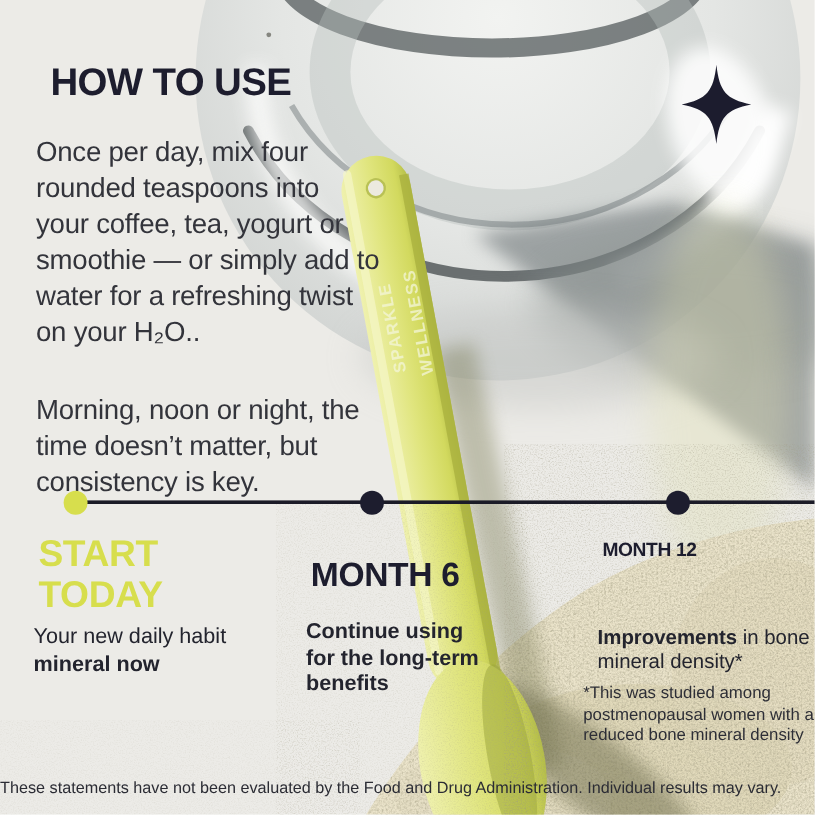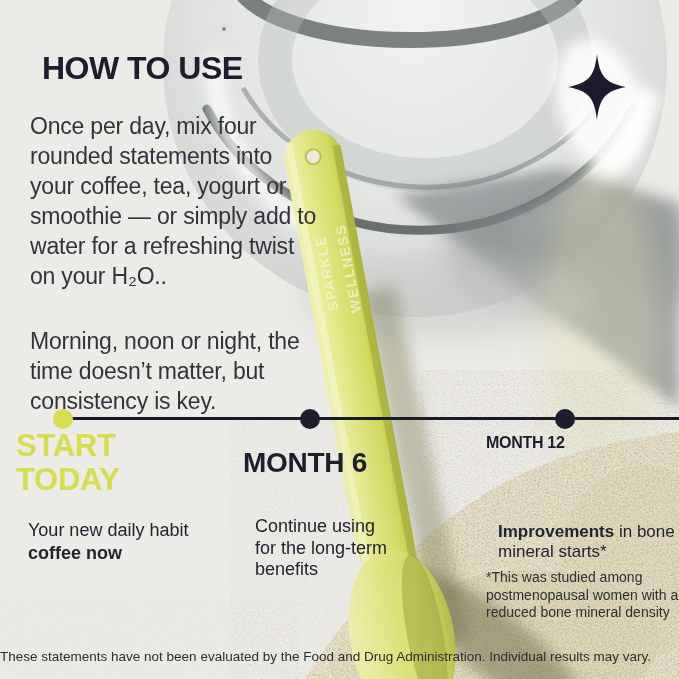--- a/index.html
+++ b/index.html
@@ -23,28 +23,28 @@
   #para1{left:30px;top:111px;}
   #para2{left:30px;top:313px;margin-top:13px;}
   .tl-line{left:63px;top:417px;width:616px;height:3px;background:#1b1b27;}
   .tl-dot{width:20px;height:20px;border-radius:50%;top:409px;}
   .dot-accent{background:var(--accent,#d7de4d);}
   .dot-navy{background:var(--navy,#1d1d2e);}
   #dot0{left:53px;}
   #dot1{left:300px;}
   #dot2{left:555px;}
   .milestone-label{
-    margin:0;font-weight:bold;color:var(--navy,#1d1d2e);letter-spacing:-0.3px;
+    margin:16px;font-weight:bold;color:var(--navy,#1d1d2e);letter-spacing:-0.3px;
   }
   #m0-label{left:16px;top:429px;font-size:31px;line-height:34px;color:var(--accent,#d7de4d);}
   #m1-label{left:243px;top:447px;font-size:28px;}
   #m2-label{left:486px;top:434px;font-size:16px;}
   .milestone-body{margin:12px;font-size:18px;color:#23242e;}
   #m0-body{left:16px;top:507px;line-height:23px;}
-  #m1-body{left:243px;top:504px;line-height:21.5px;}
+  #m1-body{left:243px;top:504px;line-height:21.5px;font-weight:bold;}
   #m2-body{left:486px;top:510px;font-size:17px;line-height:20px;width:186px;}
   #m2-footnote{left:486px;top:569px;font-size:14px;line-height:17.5px;color:#2d2e36;margin:0;}
   .disclaimer{
     left:0;right:0;top:649px;
     font-size:13.5px;color:#2b2c34;margin:0;
   }
   strong{font-weight:bold;}
 </style>
 </head>
 <body>
@@ -134,49 +134,49 @@
     <rect x="230" y="420" width="210" height="259" fill="#ffffff" opacity="0.45" filter="url(#dust)"></rect>
     <rect x="0" y="600" width="300" height="79" fill="#ffffff" opacity="0.3" filter="url(#dust)"></rect>
 
     <path d="M597 54 C599.5 76 605 83 626 87 C605 91 599.5 98 597 120 C594.5 98 589 91 568 87 C589 83 594.5 76 597 54 Z" fill="#1c1c2e"></path>
     <circle cx="224" cy="29" r="2" fill="#7b7b74" opacity="0.9"></circle>
   </svg>
 
   <h1 class="abs title">HOW TO USE</h1>
 
   <p id="para1" class="abs para pre">Once per day, mix four
-rounded statements into
+rounded teaspoons into
 your coffee, tea, yogurt or
 smoothie — or simply add to
 water for a refreshing twist
 on your H₂O..</p>
 
   <p id="para2" class="abs para pre">Morning, noon or night, the
 time doesn’t matter, but
 consistency is key.</p>
 
   <div class="abs tl-line"></div>
   <div id="dot0" class="abs tl-dot dot-accent"></div>
   <div id="dot1" class="abs tl-dot dot-navy"></div>
   <div id="dot2" class="abs tl-dot dot-navy"></div>
 
   <p id="m0-label" class="abs milestone-label pre">START
 TODAY</p>
   <p id="m0-body" class="abs milestone-body">
     <span>Your new daily habit</span><br>
-    <strong>coffee now</strong>
+    <strong>mineral now</strong>
   </p>
 
   <p id="m1-label" class="abs milestone-label">MONTH 6</p>
   <p id="m1-body" class="abs milestone-body pre">Continue using
 for the long-term
 benefits</p>
 
   <p id="m2-label" class="abs milestone-label">MONTH 12</p>
   <p id="m2-body" class="abs milestone-body">
-    <strong>Improvements</strong><span> in bone mineral starts*</span>
+    <strong>Improvements</strong><span> in bone mineral density*</span>
   </p>
   <p id="m2-footnote" class="abs pre">*This was studied among
 postmenopausal women with a
 reduced bone mineral density</p>
 
   <p class="abs disclaimer">These statements have not been evaluated by the Food and Drug Administration. Individual results may vary.</p>
 </div>
 
 </body></html>

